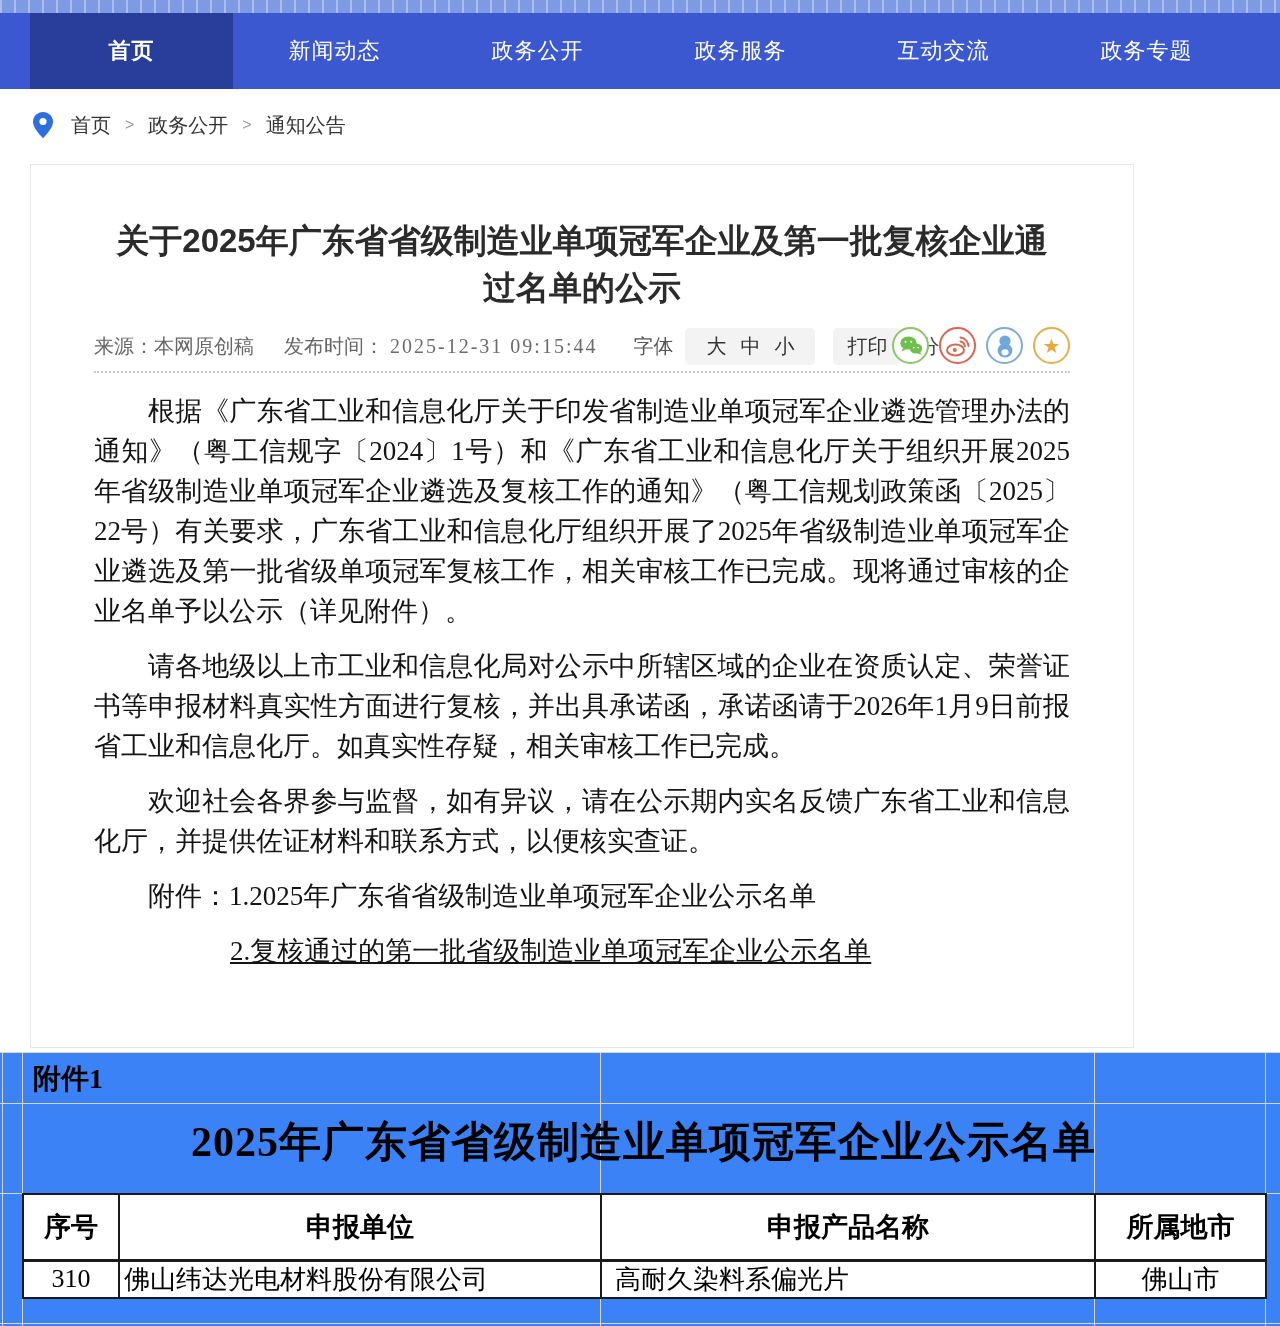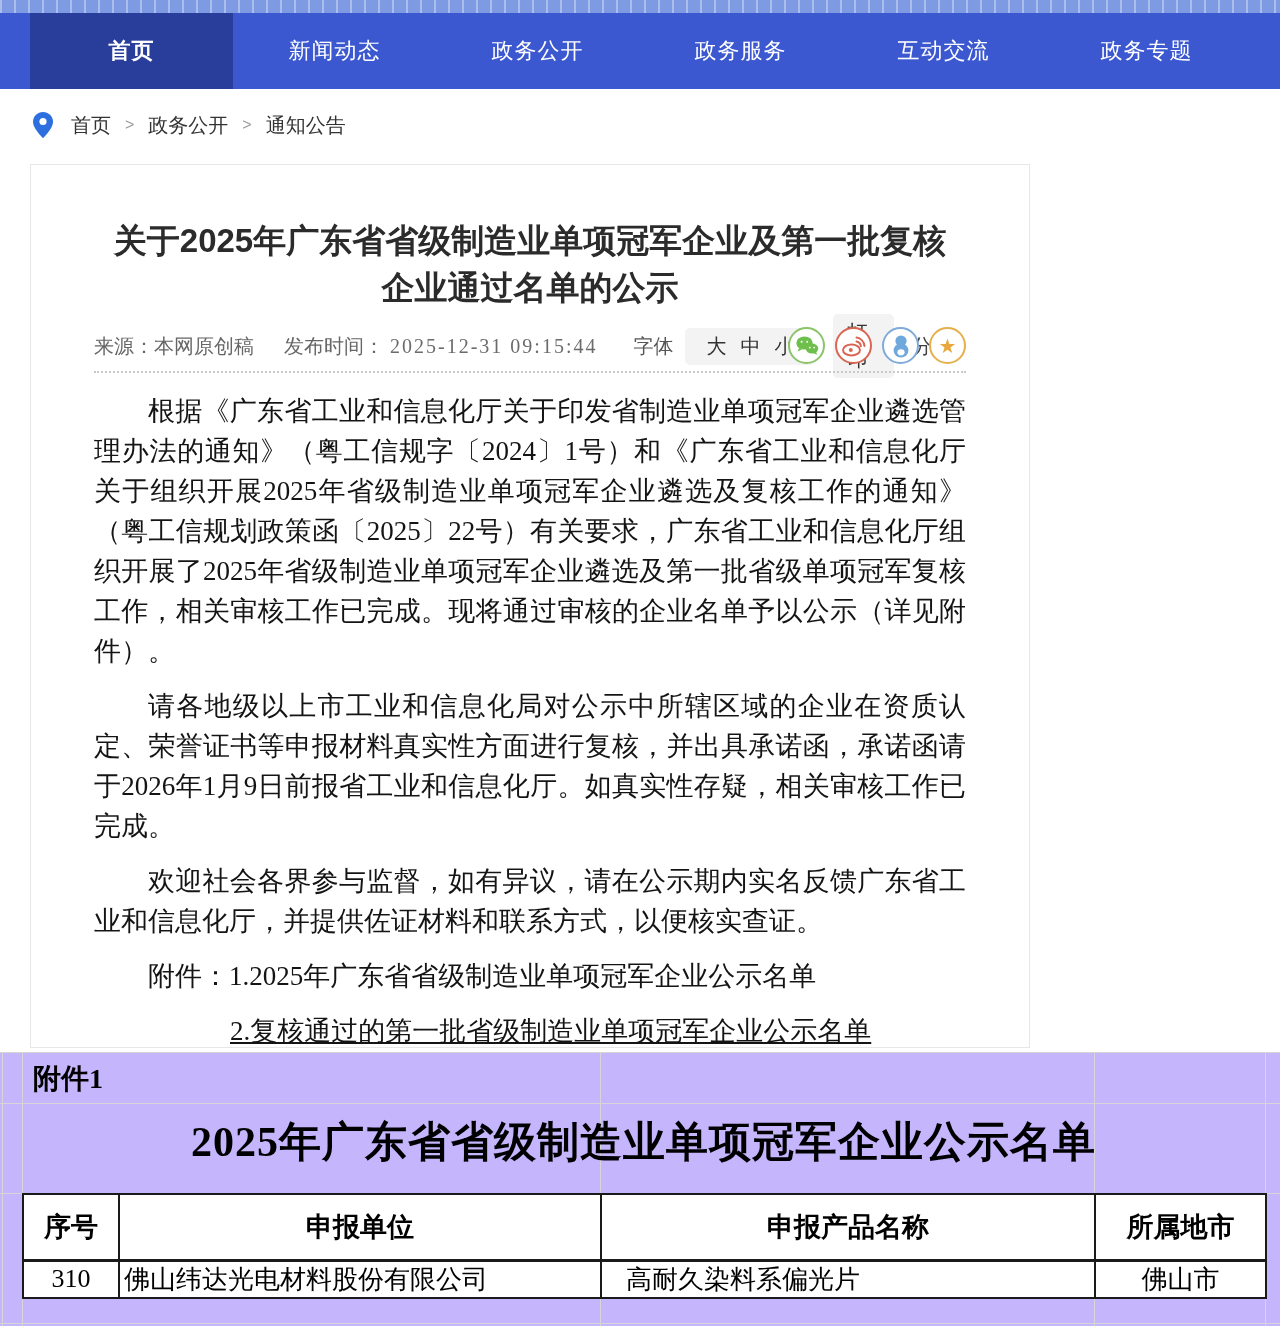--- a/index.html
+++ b/index.html
@@ -28,21 +28,21 @@
   .breadcrumb{
     position:absolute; left:0; top:89px; width:1280px; height:72px;
     display:flex; align-items:center; padding-left:33px; background:#fff;
   }
   .crumb-pin{ width:20px; height:26px; margin-right:18px; }
   .crumb-link{ font-size:20px; color:#333; cursor:pointer; }
   .crumb-sep{ font-size:16px; color:#999; margin:0 14px; }
 
   
   .card{
-    position:absolute; left:30px; top:164px; width:1000px; height:884px;
+    position:absolute; left:30px; top:164px; width:1104px; height:884px;
     background:#fff; border:1px solid #e7e7e7;
   }
   .article-title{
     margin:52px 70px 0; text-align:center;
     font-size:33px; line-height:47px; font-weight:bold; color:#2b2b2b;
     font-family:"Liberation Sans", sans-serif;
   }
   .meta-row{
     position:absolute; left:63px; right:63px; top:160px; height:42px;
     display:flex; align-items:center; font-size:20px; color:#666;
@@ -78,21 +78,21 @@
   }
   .article-body p{
     font-size:27px; line-height:40px; text-align:justify; text-indent:2em;
     margin-bottom:15px;
   }
   .attach-line1{ font-size:27px; line-height:40px; text-indent:2em; margin-top:8px; }
   .attach-line2{ font-size:27px; line-height:40px; padding-left:136px; margin-top:15px;text-decoration:underline; }
 
   
   .sheet{
-    position:absolute; left:0; top:1052px; width:1280px; height:274px; background:#c4b5fd;
+    position:absolute; left:0; top:1052px; width:1280px; height:274px; background:#3b82f6;
     font-family:"Liberation Serif", serif; color:#000;
   }
   .gl{ position:absolute; background:#d6d6d6; }
   .gl-h{ height:1px; left:0; width:1280px; }
   .gl-v{ width:1px; top:0; height:274px; }
   .appendix-label{ position:absolute; left:33px; top:8px; font-size:28px; font-weight:bold; }
   .sheet-title{
     position:absolute; left:22px; width:1243px; top:62px; text-align:center;
     font-size:42px; font-weight:bold; letter-spacing:1px;
   }
@@ -105,21 +105,21 @@
     height:66px; font-size:27px; font-weight:bold; text-align:center;
     border-bottom:3px solid #1a1a1a; font-family:"Liberation Sans", sans-serif;
   }
   table.roster td{ height:38px; font-size:26px; font-weight:normal; }
   .col-no{ width:96px; }
   .col-org{ width:482px; }
   .col-prod{ width:494px; }
   .col-city{ width:171px; }
   td.c-no{ text-align:center; font-family:"Liberation Serif", serif;border-radius:8px; }
   td.c-org{ text-align:left; padding-left:4px; font-family:"Liberation Sans", sans-serif; }
-  td.c-prod{ text-align:left; padding-left:24px; font-family:"Liberation Sans", sans-serif; }
+  td.c-prod{ text-align:left; padding-left:13px; font-family:"Liberation Sans", sans-serif; }
   td.c-city{ text-align:center; font-family:"Liberation Sans", sans-serif; }
 </style>
 </head>
 <body>
 
 <div class="top-strip"></div>
 
 <nav class="navbar">
   <div class="nav-tab active">首页</div>
   <div class="nav-tab">新闻动态</div>

